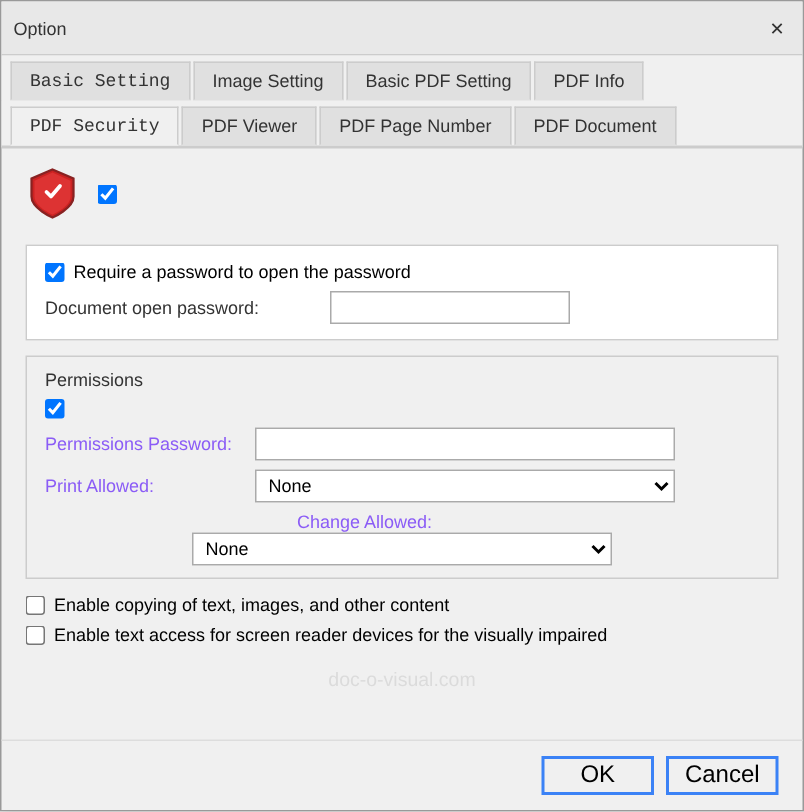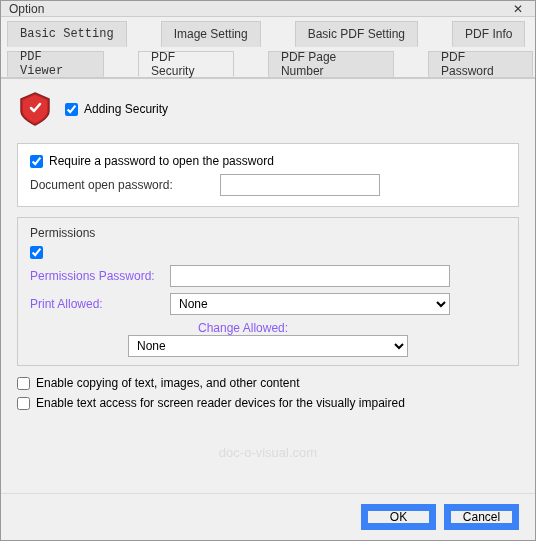--- a/index.html
+++ b/index.html
@@ -21,21 +21,21 @@
       display: flex;
       flex-direction: column;
     }
     .title-bar {
       background: #e8e8e8;
       border-bottom: 1px solid #ccc;
       display: flex;
       align-items: center;
       justify-content: space-between;
       padding: 4px 8px;
-      height: 16px;
+      height: 36px;
     }
     .title-bar-title {
       font-size: 12px;
       color: #333;
     }
     .title-bar-close {
       width: 18px;
       height: 18px;
       display: flex;
       align-items: center;
@@ -62,21 +62,20 @@
       background: #e0e0e0;
       color: #333;
       border-top: 1px solid #ccc;
       border-right: 1px solid #ccc;
       border-left: 1px solid #ccc;
       margin-right: 2px;
       margin-top: 4px;
       height: 26px;
       display: flex;
       align-items: center;
-      margin-left: 32px;
     }
     .tab:first-child {
       margin-left: 6px;
       font-family: Liberation Mono, monospace;
     }
     .tab.active {
       background: #f0f0f0;
       border-bottom: 1px solid #f0f0f0;
       z-index: 1;
       margin-bottom: -1px;
@@ -173,22 +172,22 @@
       display: flex;
       justify-content: flex-end;
       padding: 10px 16px;
       gap: 8px;
       border-top: 1px solid #ddd;
       margin-top: auto;
     }
     .btn {
       width: 75px;
       height: 26px;
-      font-size: 12px;
-      border: 7px solid #3b82f6;
+      font-size: 16px;
+      border: 2px solid #3b82f6;
       background: #f0f0f0;
       cursor: pointer;
       display: flex;
       align-items: center;
       justify-content: center;
     }
     .watermark-text {
       color: rgba(100,100,100,0.15);
       font-size: 13px;
       text-align: center;
@@ -225,49 +224,48 @@
         <span>Image Setting</span>
       </div>
       <div class="tab">
         <span>Basic PDF Setting</span>
       </div>
       <div class="tab">
         <span>PDF Info</span>
       </div>
     </div>
     <div class="tabs-row row2" style="border-bottom: 1px solid #ccc;">
-      <div class="tab">
-        <span>PDF Viewer</span>
-      </div>
       <div class="tab active">
         <span>PDF Security</span>
       </div>
       <div class="tab">
+        <span>PDF Viewer</span>
+      </div>
+      <div class="tab">
         <span>PDF Page Number</span>
       </div>
       <div class="tab">
-        <span>PDF Password</span>
+        <span>PDF Document</span>
       </div>
     </div>
   </div>
 
   <div class="window-body">
     <div class="content">
 
       <div class="security-header">
         <div class="shield-icon">
           <svg width="36" height="36" viewBox="0 0 36 36">
             <path d="M18 2 L32 8 L32 20 C32 28 18 34 18 34 C18 34 4 28 4 20 L4 8 Z" fill="#cc2222" stroke="#882222" stroke-width="1.5"></path>
             <path d="M18 4 L30 9.5 L30 20 C30 27 18 32 18 32 C18 32 6 27 6 20 L6 9.5 Z" fill="#dd3333"></path>
             <path d="M14 17 L17 20 L23 13" stroke="white" stroke-width="2.5" fill="none" stroke-linecap="round" stroke-linejoin="round"></path>
           </svg>
         </div>
         <div class="adding-security-row">
           <input type="checkbox" id="adding-security-cb" checked="" style="">
-          <label for="adding-security-cb">Adding Security</label>
         </div>
       </div>
 
       <div class="section-box">
         <div class="checkbox-row">
           <input type="checkbox" id="require-pw-cb" checked="" style="">
           <label for="require-pw-cb">Require a password to open the password</label>
         </div>
         <div class="row" style="margin-top:4px;gap:47px;">
           <span class="label">Document open password:</span>

